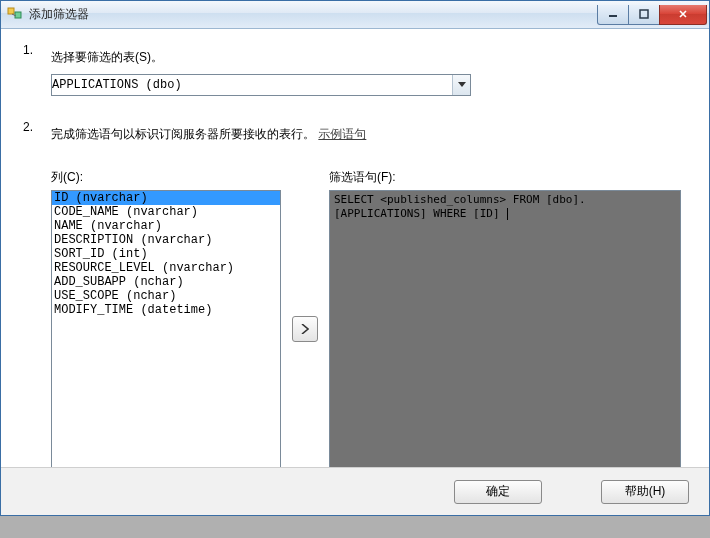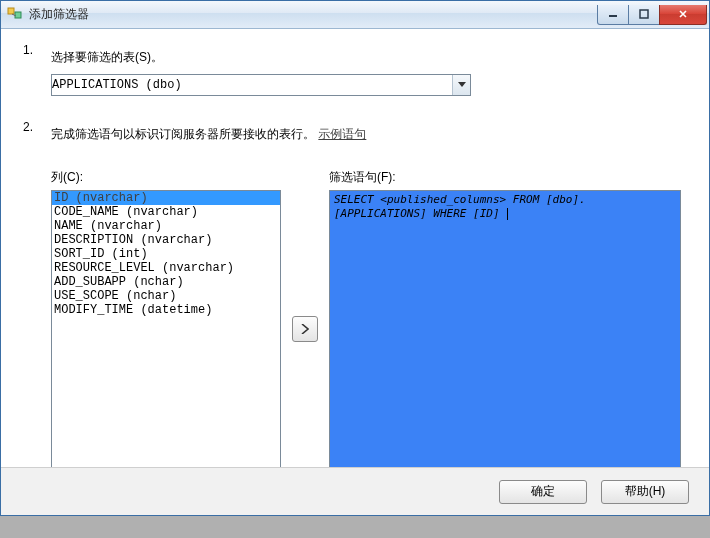--- a/index.html
+++ b/index.html
@@ -109,46 +109,45 @@
     font-family: "SimSun", "Courier New", monospace;
     font-size: 12px;
     line-height: 14px;
   }
   .listbox .item {
     padding: 0 2px;
     white-space: pre;
   }
   .listbox .item.selected {
     background: #3399ff;
-    color: #404040;
+    color: #000000;
   }
   .mid-btn-wrap {
     width: 48px;
     display: flex;
     align-items: center;
     justify-content: center;
   }
   .mid-btn {
     width: 26px; height: 26px;
     border: 1px solid #8a8a8a;
     background: linear-gradient(to bottom, #fdfdfd, #e4e4e4);
     border-radius: 3px;
     display: flex; align-items: center; justify-content: center;
     font-size: 12px;
     color: #333;
   }
   .filter-text {
     border: 1px solid #7a8a99;
-    background: #3b82f6;
+    background: #737373;
     width: 352px;
     height: 298px;
     padding: 2px 4px;
     font-family: Tahoma, "SimSun", monospace;
     font-size: 11px;
-    font-style: italic;
     color: #000;
     line-height: 14px;
     white-space: pre-wrap;
     overflow: hidden;
   }
   .filter-text .caret {
     display:inline-block;
     width:1px; height:12px;
     background:#000;
     vertical-align: text-bottom;
@@ -166,20 +165,21 @@
   }
   .dlg-btn {
     min-width: 88px;
     height: 24px;
     border: 1px solid #8a8a8a;
     background: linear-gradient(to bottom, #fdfdfd, #e4e4e4);
     border-radius: 3px;
     display: flex; align-items: center; justify-content: center;
     font-size: 12px;
     padding: 0 8px;
+    margin-left: 45px;
   }
 </style>
 </head>
 <body>
 
 <div class="window">
   <div class="titlebar">
     <span class="app-icon">
       <svg width="16" height="16" viewBox="0 0 16 16">
         <rect x="1" y="1" width="6" height="6" fill="#f2c94c" stroke="#b88a1b"></rect>

